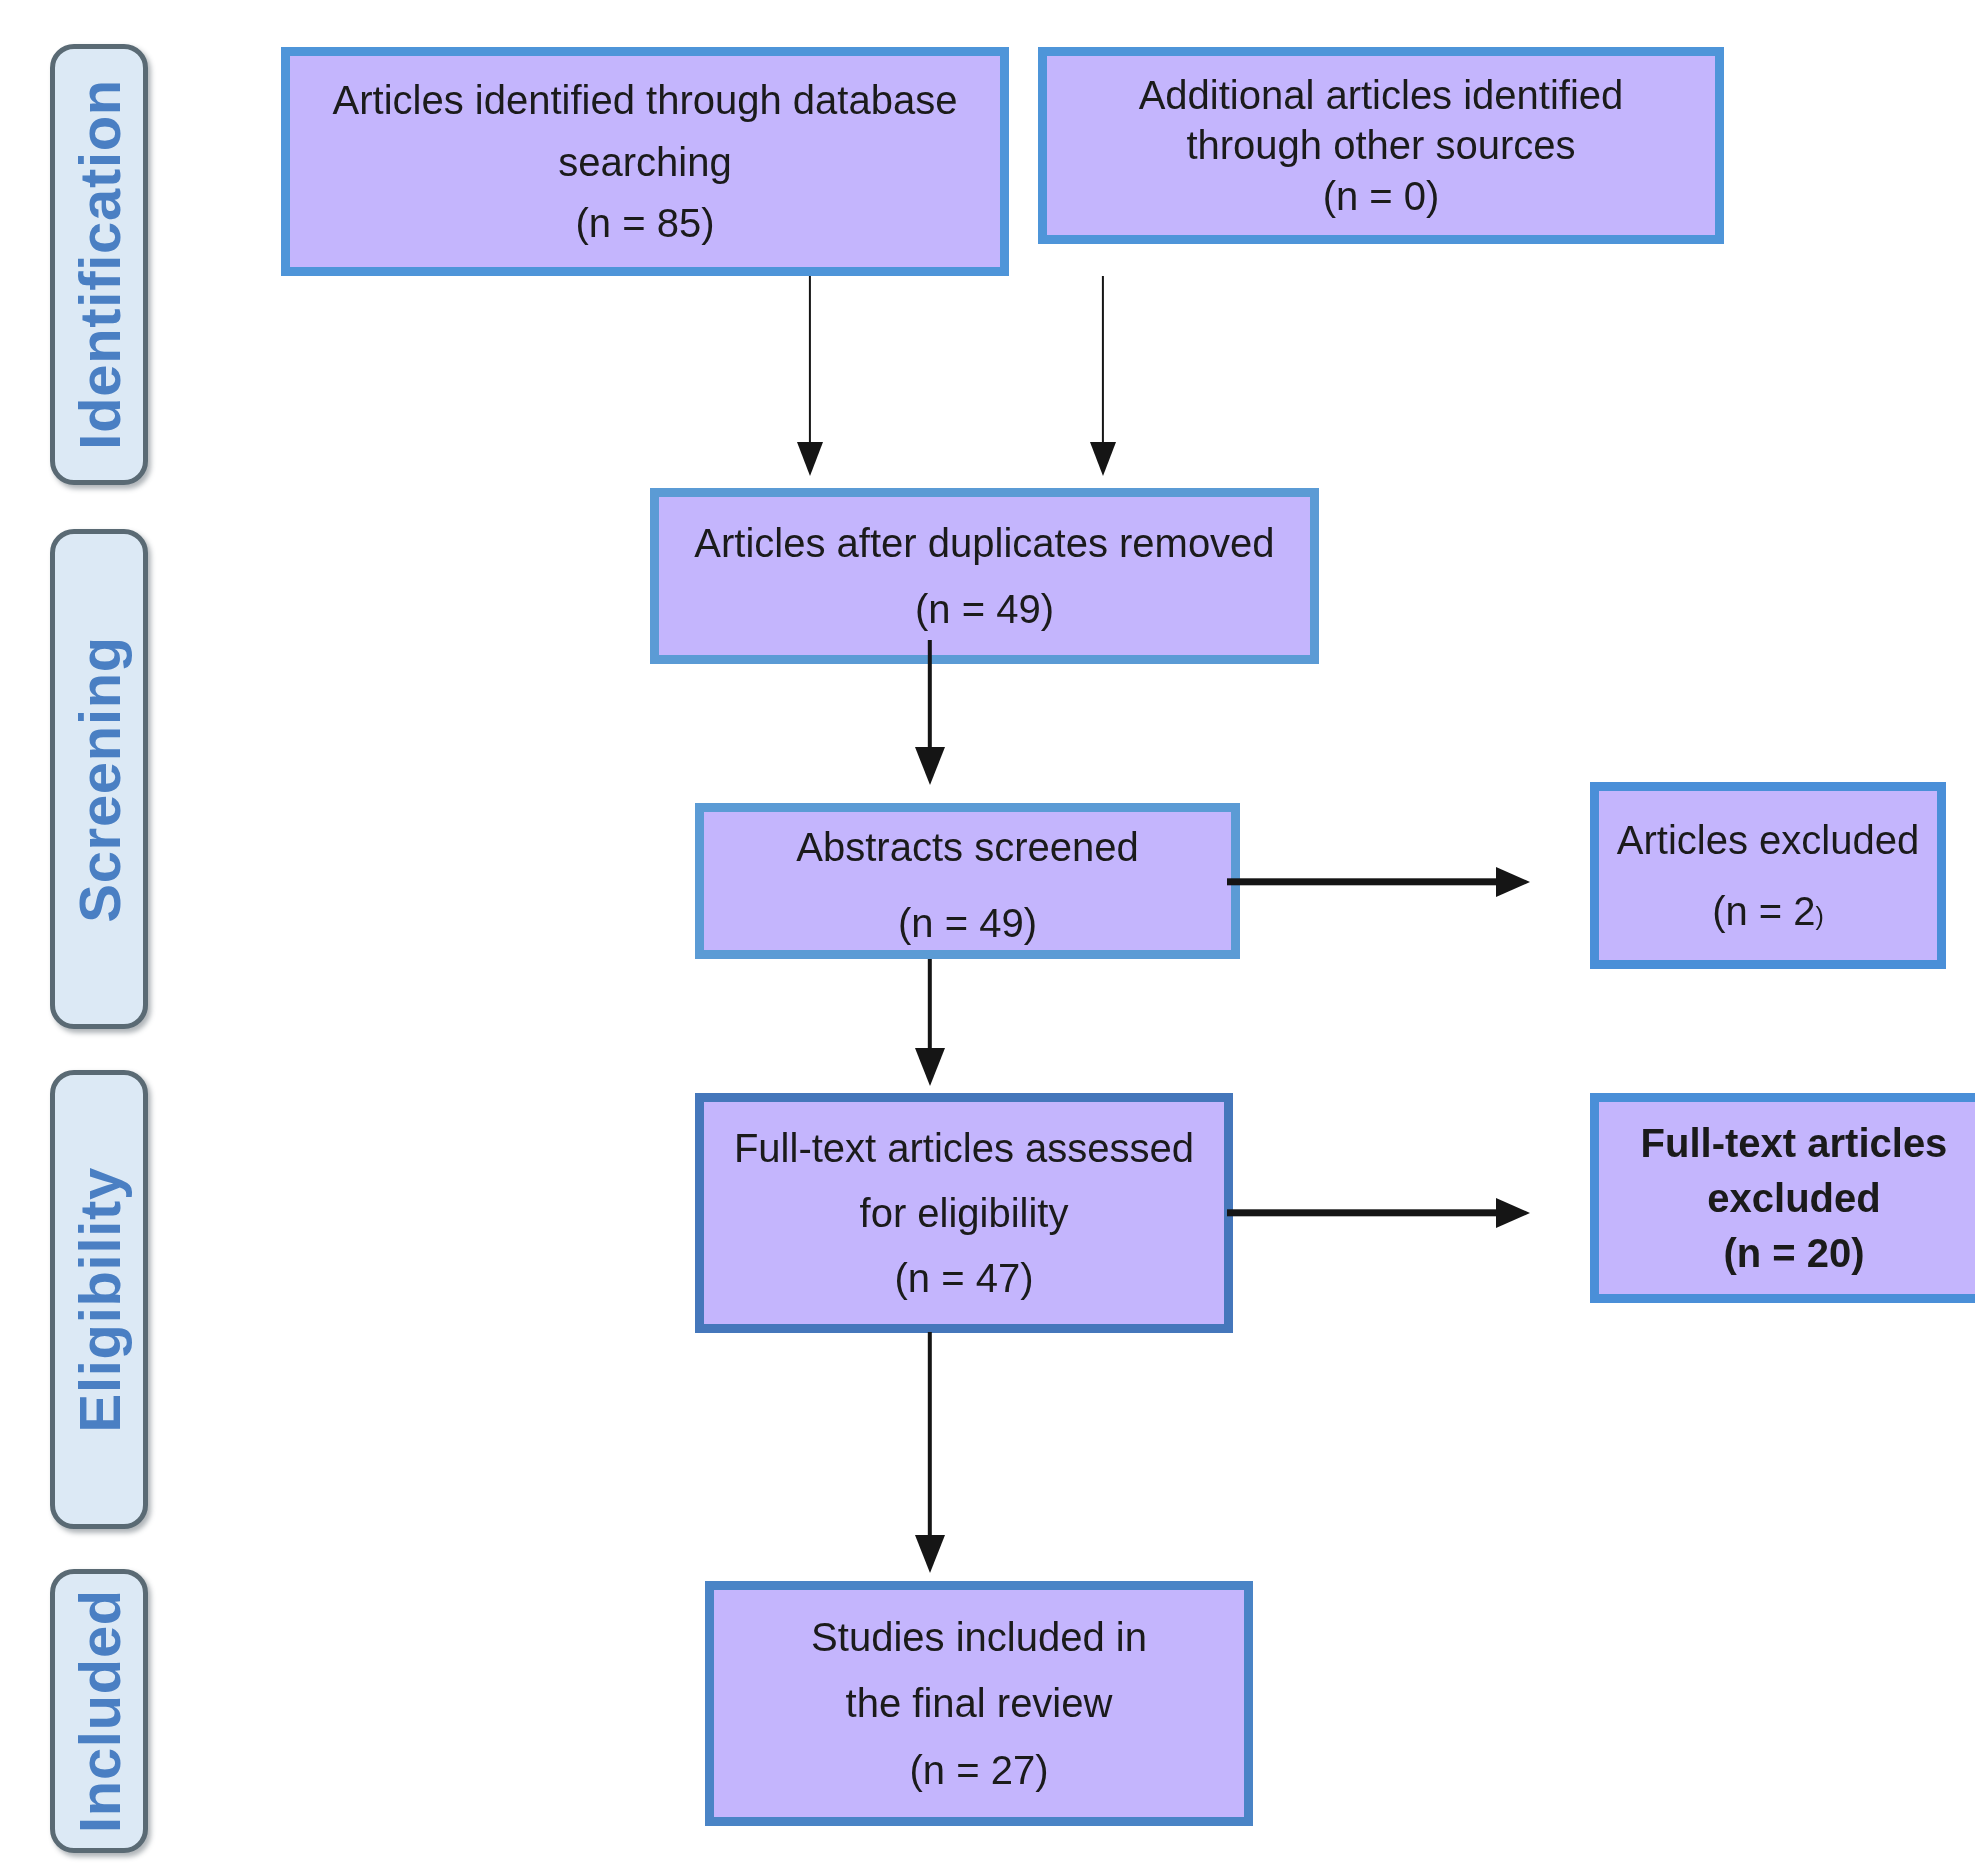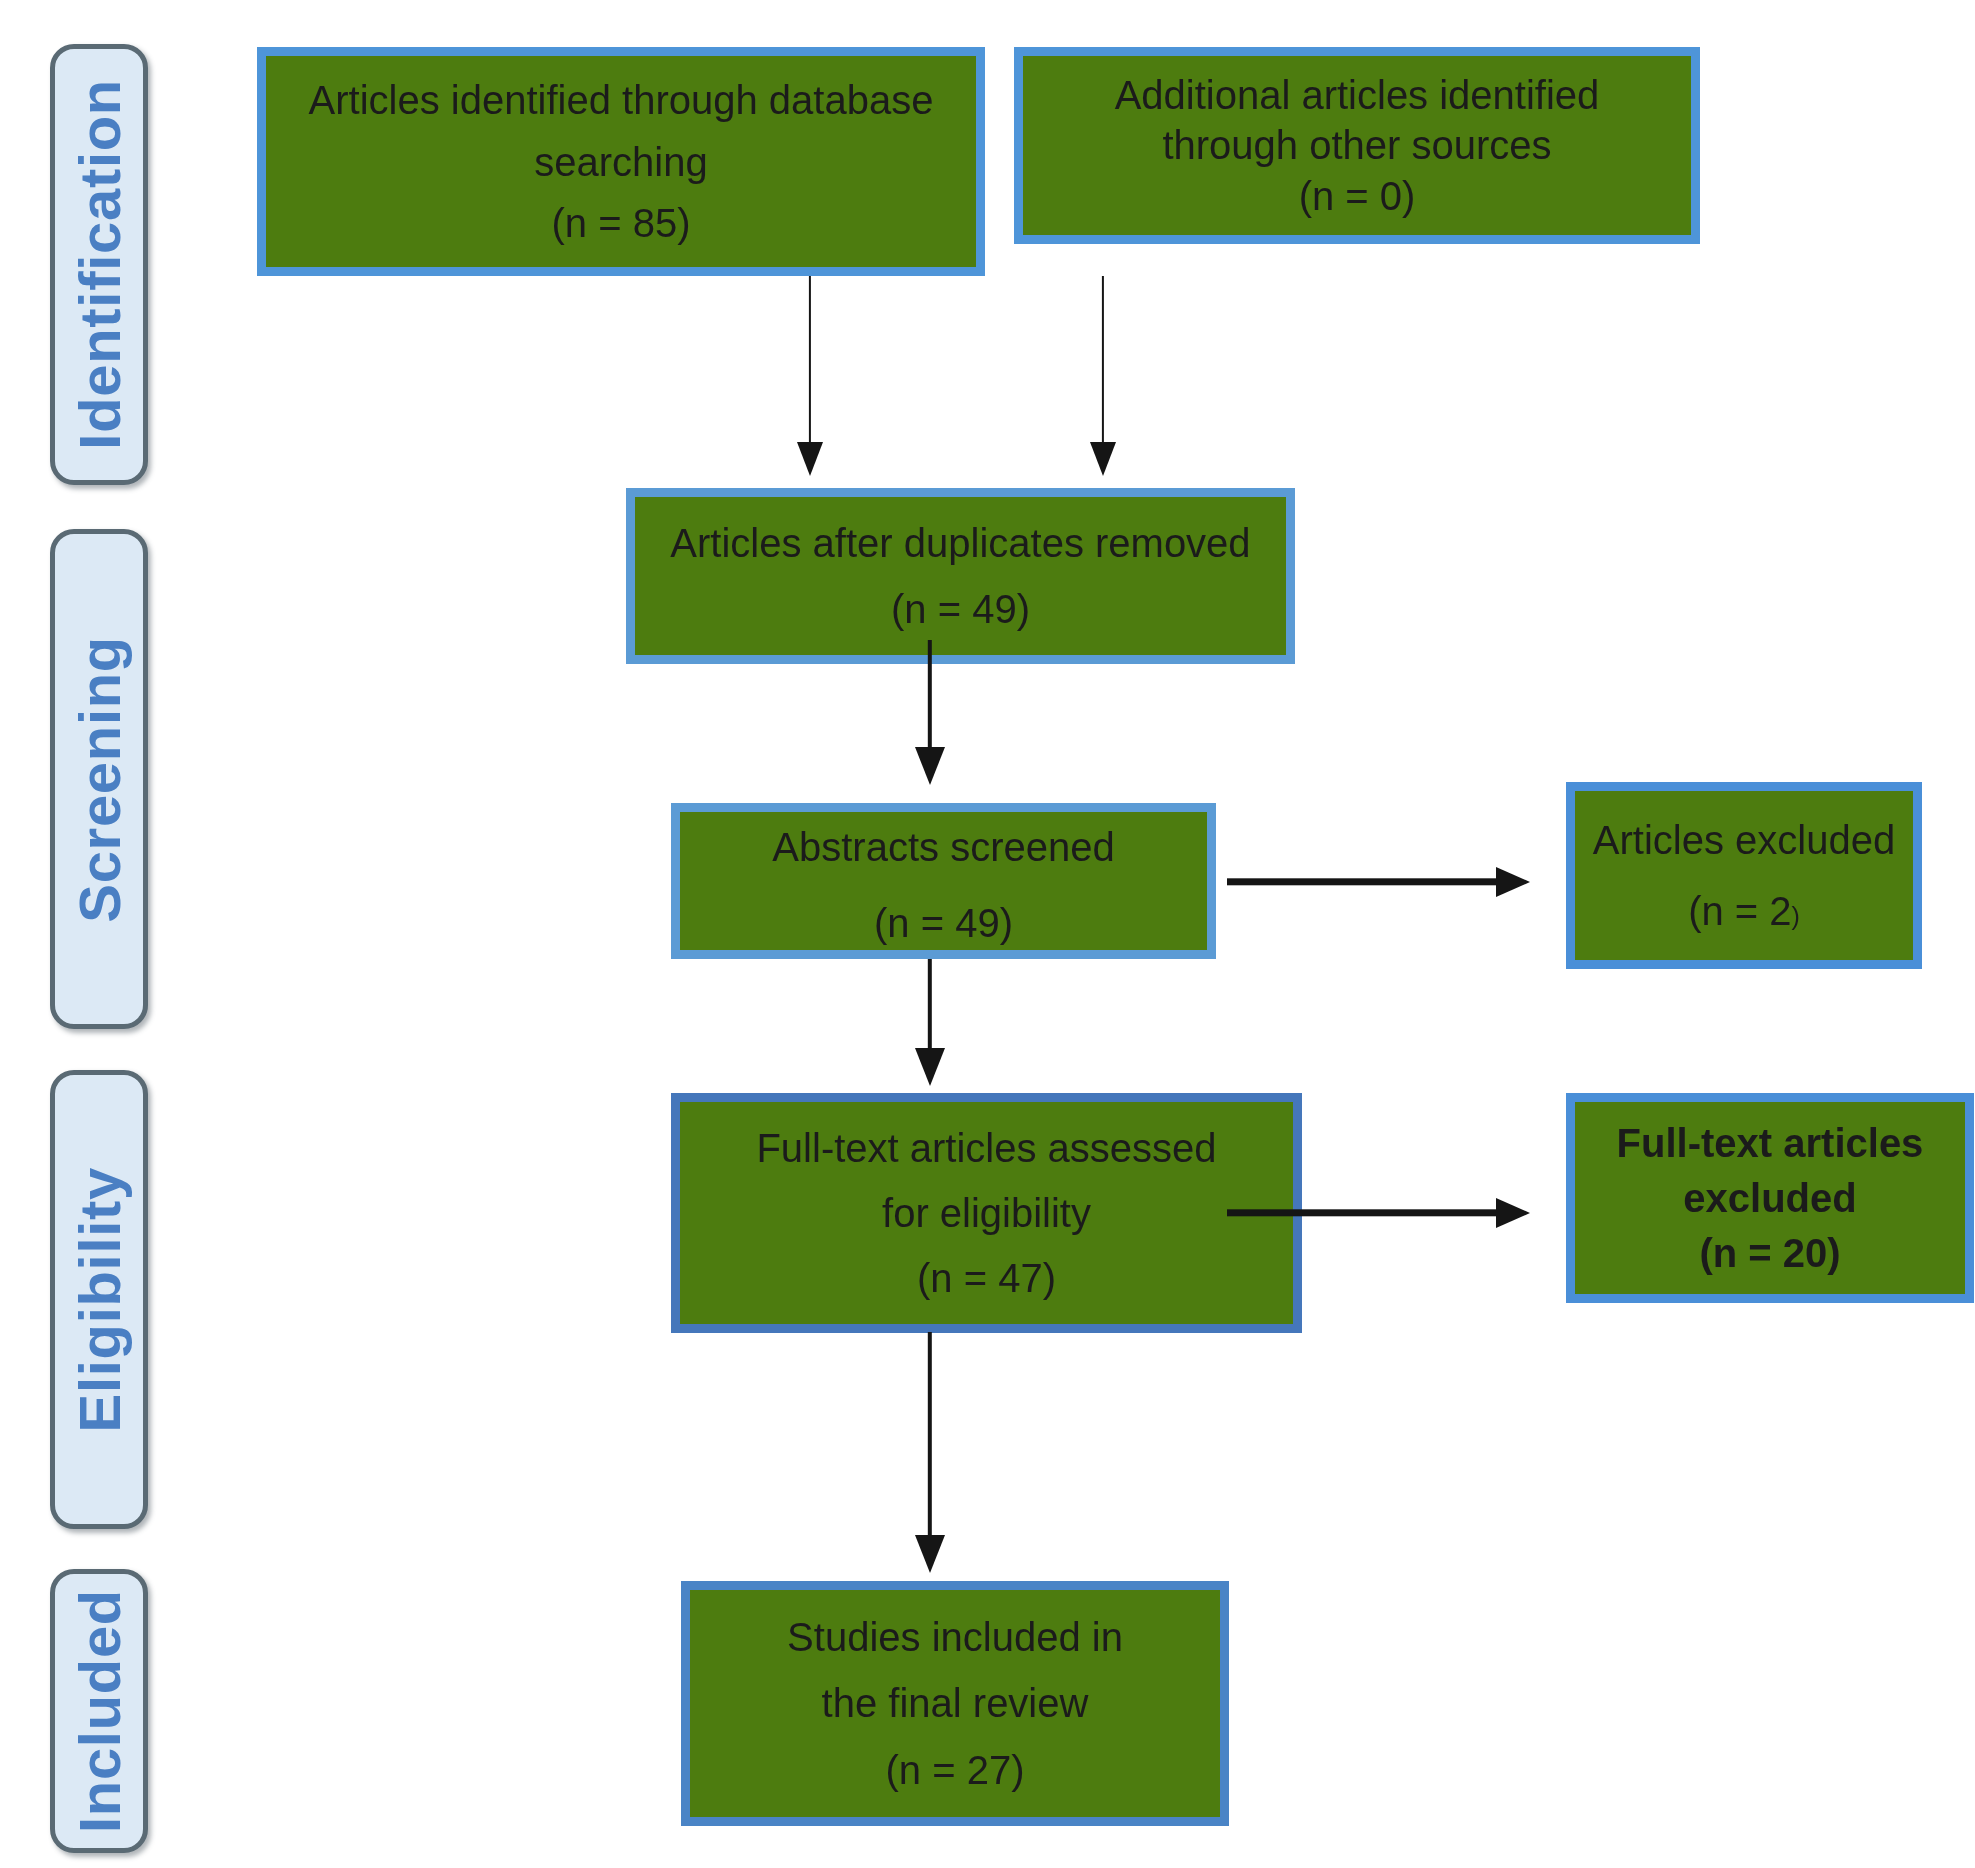--- a/index.html
+++ b/index.html
@@ -37,30 +37,31 @@
     font-weight: bold;
     color: var(--tab-text, #4a7fc3);
     letter-spacing: 0.7px;
     white-space: nowrap;
   }
 
   
   .fbox {
     position: absolute;
     box-sizing: border-box;
-    background: #4d7c0f;
+    background: #c4b5fd;
     display: flex;
     flex-direction: column;
     justify-content: space-around;
     align-items: center;
     text-align: center;
     padding: 13.3px 7.4px;
     color: var(--box-text, #1b1b1b);
     font-size: 40px;
     line-height: 1.1;
+    margin-left: 24px;
   }
   .fbox.blue   { border: 9.6px solid var(--box-border-blue, #4e95d9); }
   .fbox.light  { border: 9px solid var(--box-border-light, #5b9bd5); }
   .fbox.mid    { border: 9.6px solid var(--box-border-mid, #4a8fd8); }
   .fbox.steel  { border: 9px solid var(--box-border-steel, #4577bb); }
   .fbox.steel2 { border: 9px solid var(--box-border-steel-light, #4a84c6); }
   .bline { white-space: nowrap; }
   .small-paren { font-size: 25px; }
 
   
@@ -179,21 +180,21 @@
   <div class="fbox mid" style="left:1566px; top:782px; width:356px; height:187px;">
     <div class="bline">Articles excluded</div>
     <div class="bline"><span>(n = 2</span><span class="small-paren">)</span></div>
   </div>
 
   <div class="varrow thick" style="left:912px; top:959px; width:35px; height:127px;">
     <div class="shaft"></div>
     <div class="head"></div>
   </div>
 
-  <div class="fbox steel" style="left:671px; top:1093px; width:631px; height:240px;">
+  <div class="fbox steel" style="left:671px; top:1093px; width:538px; height:240px;">
     <div class="bline">Full-text articles assessed</div>
     <div class="bline">for eligibility</div>
     <div class="bline">(n = 47)</div>
   </div>
 
   <div class="harrow" style="left:1227px; top:1195px; width:303px; height:35px;">
     <div class="shaft"></div>
     <div class="head"></div>
   </div>
 

